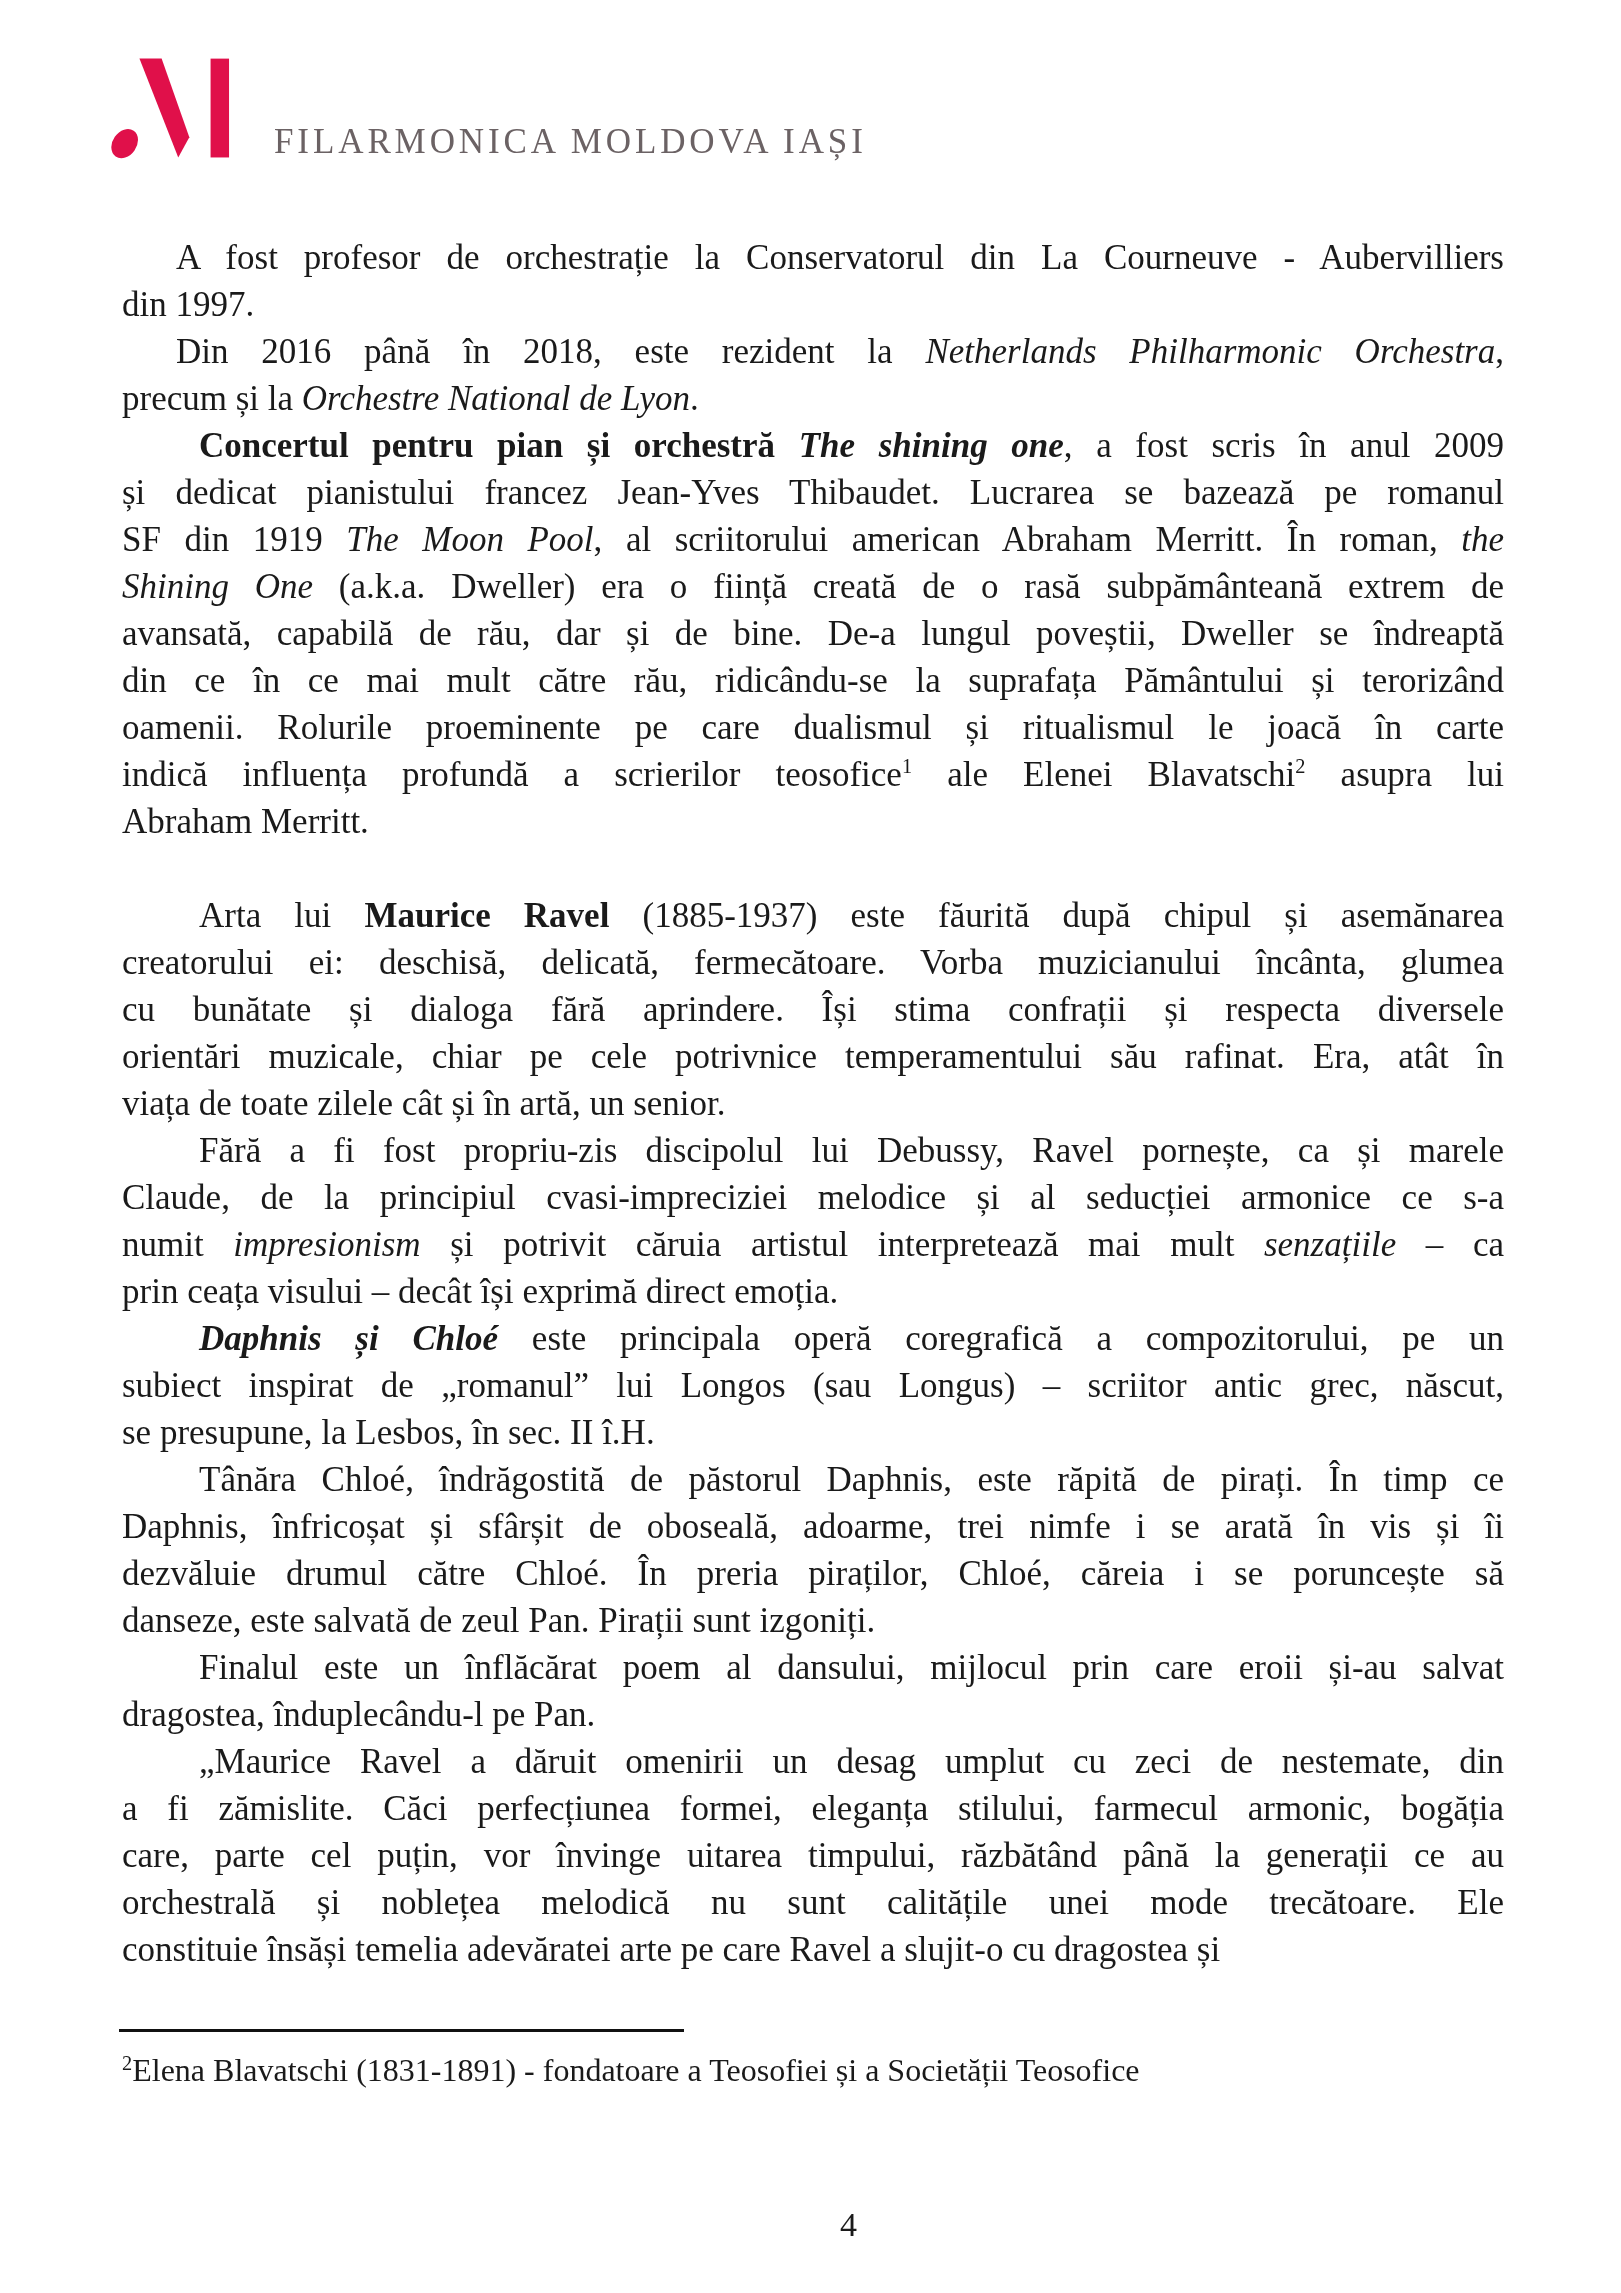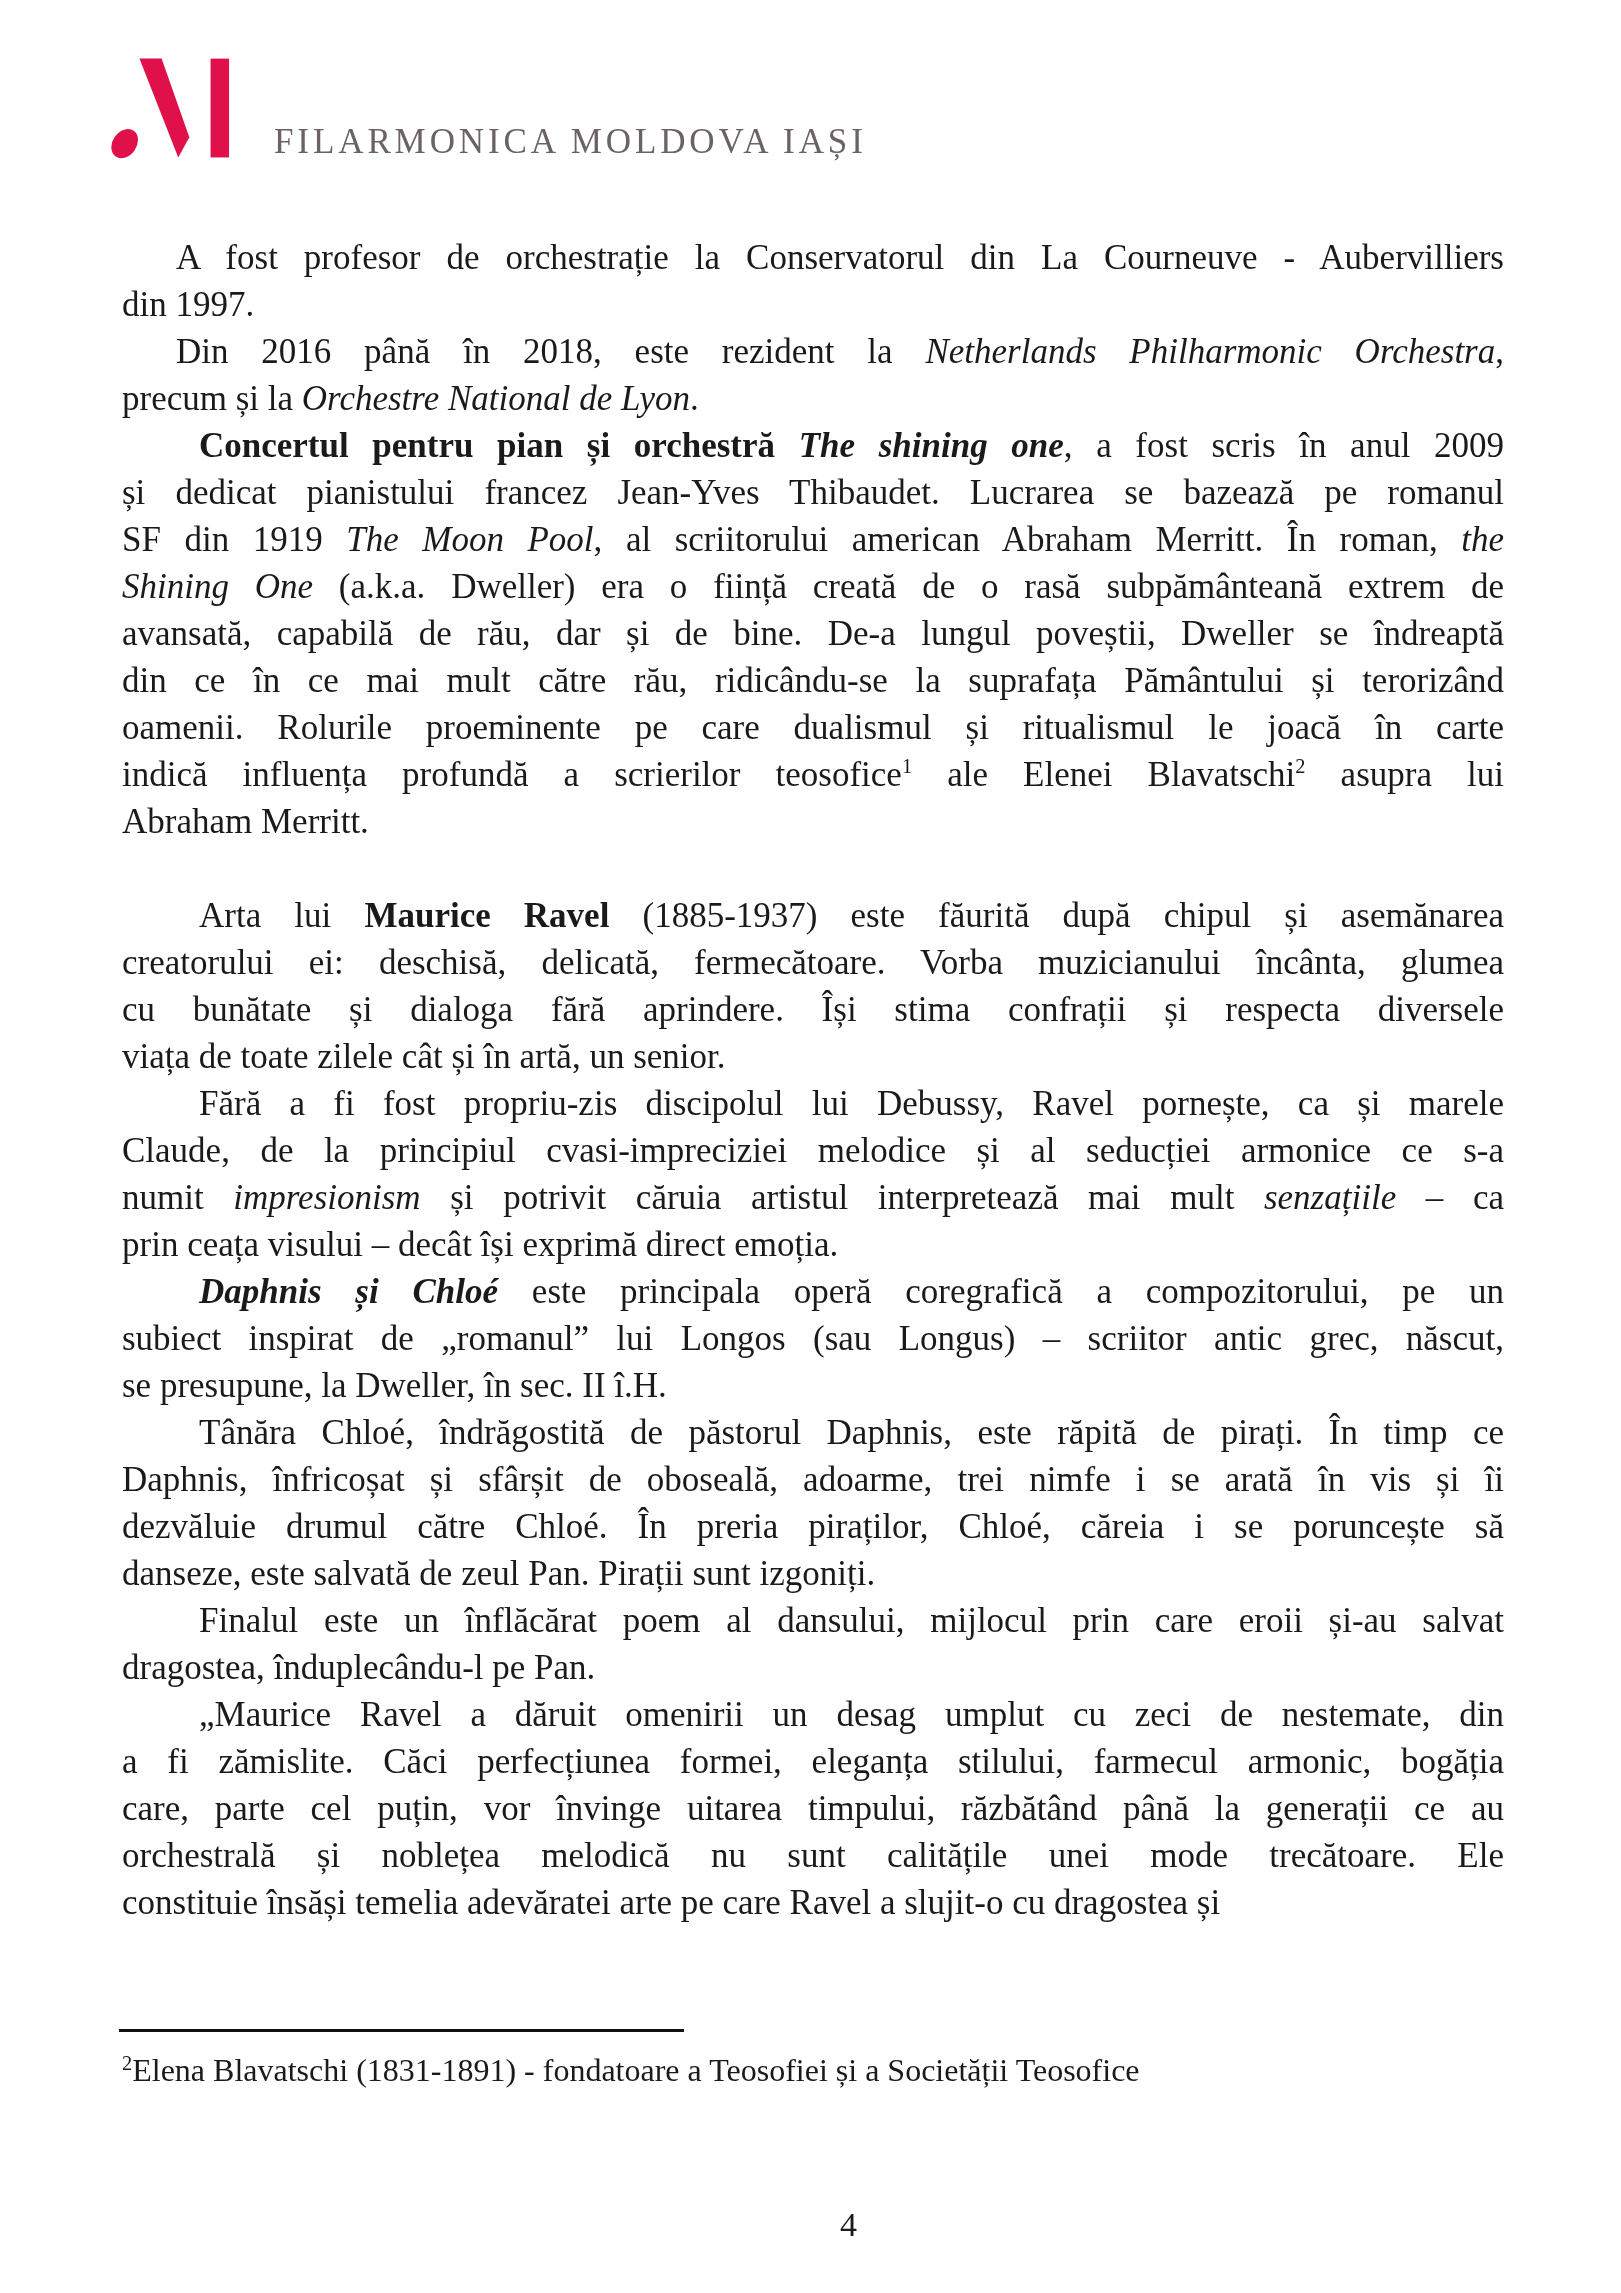--- a/index.html
+++ b/index.html
@@ -58,34 +58,35 @@
     <span class="ln"><span>indică influența profundă a scrierilor teosofice</span><sup>1</sup><span> ale  Elenei Blavatschi</span><sup>2</sup><span> asupra lui</span></span>
     <span class="ln last">Abraham Merritt.</span>
   </div>
 
   <span class="ln blank"></span>
 
   <div>
     <span class="ln ind"><span>Arta lui </span><b>Maurice Ravel</b><span> (1885-1937) este făurită după chipul și asemănarea</span></span>
     <span class="ln">creatorului ei: deschisă, delicată, fermecătoare. Vorba muzicianului încânta, glumea</span>
     <span class="ln">cu bunătate și dialoga fără aprindere. Își stima confrații și respecta diversele</span>
+    <span class="ln">orientări muzicale, chiar pe cele potrivnice temperamentului său rafinat. Era, atât în</span>
     <span class="ln last">viața de toate zilele cât și în artă, un senior.</span>
   </div>
 
   <div>
     <span class="ln ind">Fără a fi fost propriu-zis discipolul lui Debussy, Ravel pornește, ca și marele</span>
     <span class="ln">Claude, de la principiul cvasi-impreciziei melodice și al seducției armonice ce s-a</span>
     <span class="ln"><span>numit </span><i>impresionism</i><span> și potrivit căruia artistul interpretează mai mult </span><i>senzațiile</i><span> – ca</span></span>
     <span class="ln last">prin ceața visului – decât își exprimă direct emoția.</span>
   </div>
 
   <div>
     <span class="ln ind"><b><i>Daphnis și Chloé</i></b><span> este principala operă coregrafică a compozitorului, pe un</span></span>
     <span class="ln">subiect inspirat de „romanul” lui Longos (sau Longus) – scriitor antic grec, născut,</span>
-    <span class="ln last">se presupune, la Dweller, în sec. II î.H.</span>
+    <span class="ln last">se presupune, la Lesbos, în sec. II î.H.</span>
   </div>
 
   <div>
     <span class="ln ind">Tânăra Chloé, îndrăgostită de păstorul Daphnis, este răpită de pirați. În timp ce</span>
     <span class="ln">Daphnis, înfricoșat și sfârșit de oboseală, adoarme, trei nimfe i se arată în vis și îi</span>
     <span class="ln">dezvăluie drumul către Chloé. În preria piraților, Chloé, căreia i se poruncește să</span>
     <span class="ln last">danseze, este salvată de zeul Pan. Pirații sunt izgoniți.</span>
   </div>
 
   <div>

